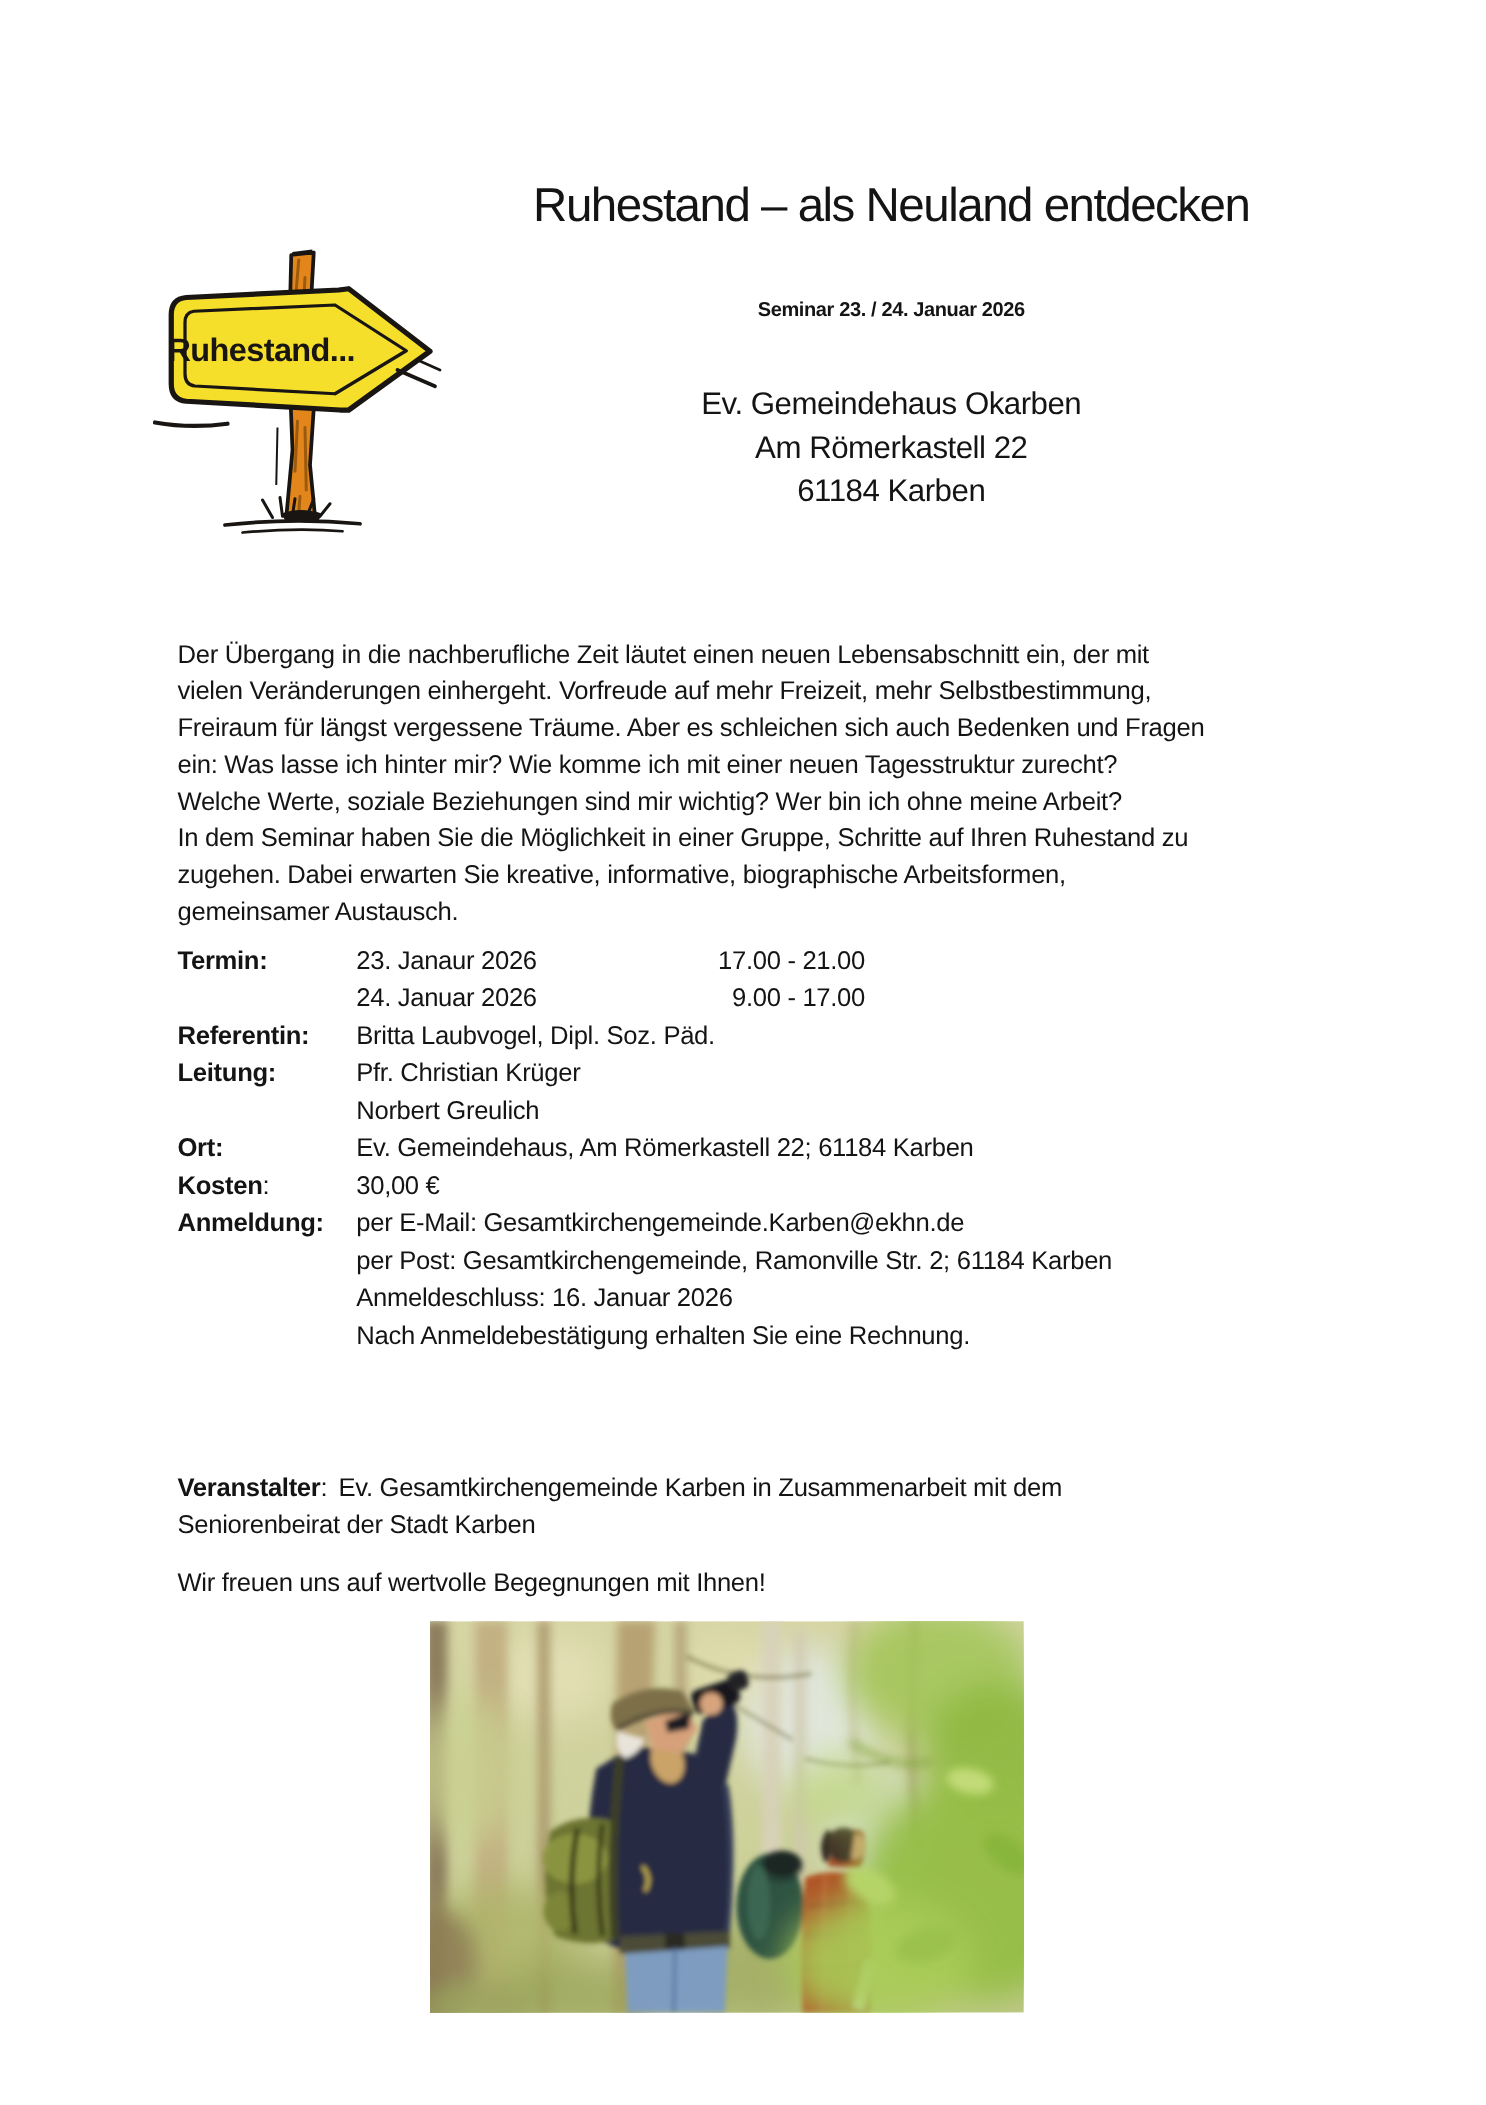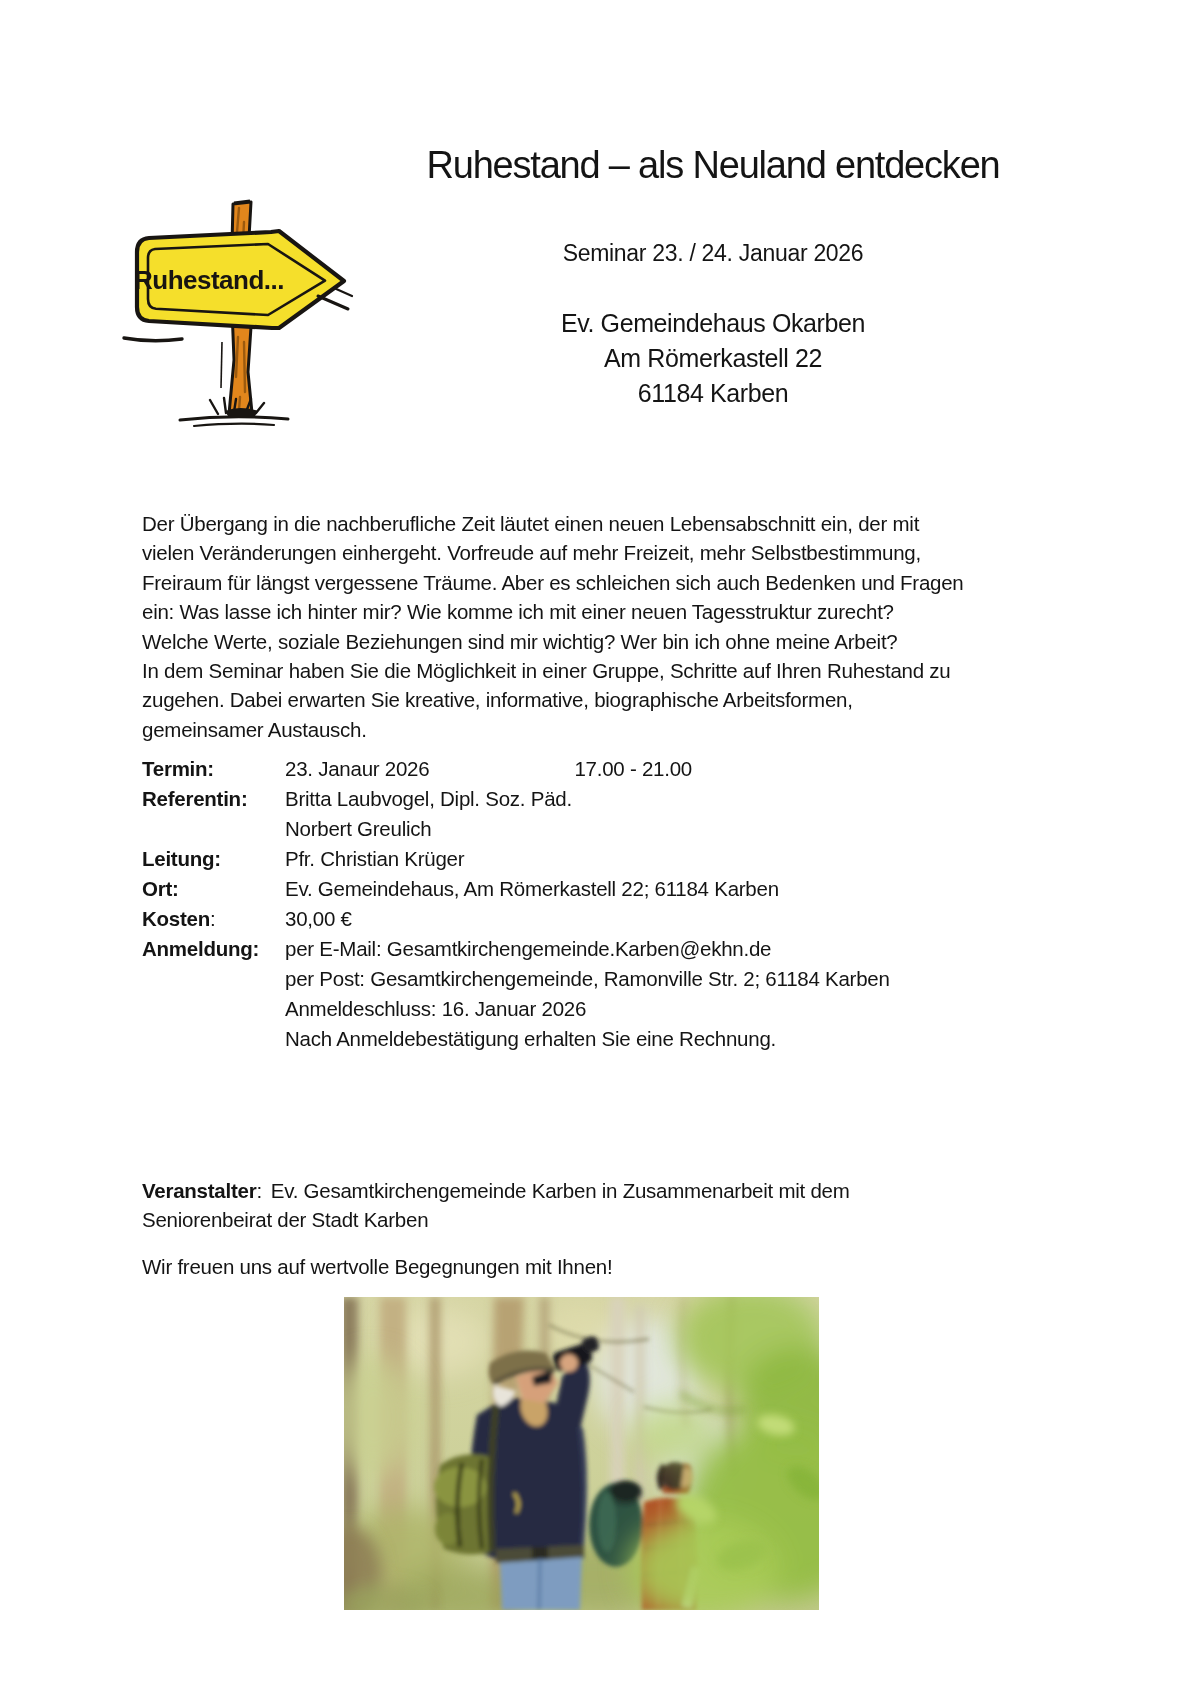--- a/index.html
+++ b/index.html
@@ -8,21 +8,21 @@
     font-family:"Liberation Sans", sans-serif; color:#141414; overflow:hidden;
   }
   .abs { position:absolute; }
 
   .title {
     left:237px; right:0; top:144px; text-align:center;
     font-size:38px; font-weight:normal; letter-spacing:-1.2px; white-space:nowrap;
   }
   .subtitle {
     left:237px; right:0; top:240px; text-align:center;
-    font-size:23px; font-weight:normal; letter-spacing:-0.3px; white-space:nowrap;
+    font-size:16px; font-weight:bold; letter-spacing:-0.3px; white-space:nowrap;
   }
   .venue {
     left:237px; right:0; top:306px; text-align:center;
     font-size:25px; line-height:35px; letter-spacing:-0.4px; white-space:pre-line;
   }
   .signpost { left:122px; top:192px; width:232px; height:240px; }
 
   .para {
     left:142px; top:492px; font-size:20.5px; line-height:29.4px;
     letter-spacing:-0.25px; white-space:pre-line;margin-top:17px;
@@ -94,31 +94,36 @@
 In dem Seminar haben Sie die Möglichkeit in einer Gruppe, Schritte auf Ihren Ruhestand zu
 zugehen. Dabei erwarten Sie kreative, informative, biographische Arbeitsformen,
 gemeinsamer Austausch.</div>
 
 <div class="abs dtable">
   <div class="trow has-time">
     <span class="lbl"><b>Termin:</b><span class="reg"></span></span>
     <span class="val">23. Janaur 2026</span>
     <span class="time">17.00 - 21.00</span>
   </div>
+  <div class="trow has-time">
+    <span class="lbl"><b></b><span class="reg"></span></span>
+    <span class="val">24. Januar 2026</span>
+    <span class="time">9.00 - 17.00</span>
+  </div>
   <div class="trow">
     <span class="lbl"><b>Referentin:</b><span class="reg"></span></span>
     <span class="val">Britta Laubvogel, Dipl. Soz. Päd.</span>
   </div>
   <div class="trow">
-    <span class="lbl"><b></b><span class="reg"></span></span>
-    <span class="val">Norbert Greulich</span>
-  </div>
-  <div class="trow">
     <span class="lbl"><b>Leitung:</b><span class="reg"></span></span>
     <span class="val">Pfr. Christian Krüger</span>
+  </div>
+  <div class="trow">
+    <span class="lbl"><b></b><span class="reg"></span></span>
+    <span class="val">Norbert Greulich</span>
   </div>
   <div class="trow">
     <span class="lbl"><b>Ort:</b><span class="reg"></span></span>
     <span class="val">Ev. Gemeindehaus, Am Römerkastell 22; 61184 Karben</span>
   </div>
   <div class="trow">
     <span class="lbl"><b>Kosten</b><span class="reg">:</span></span>
     <span class="val">30,00 €</span>
   </div>
   <div class="trow">

